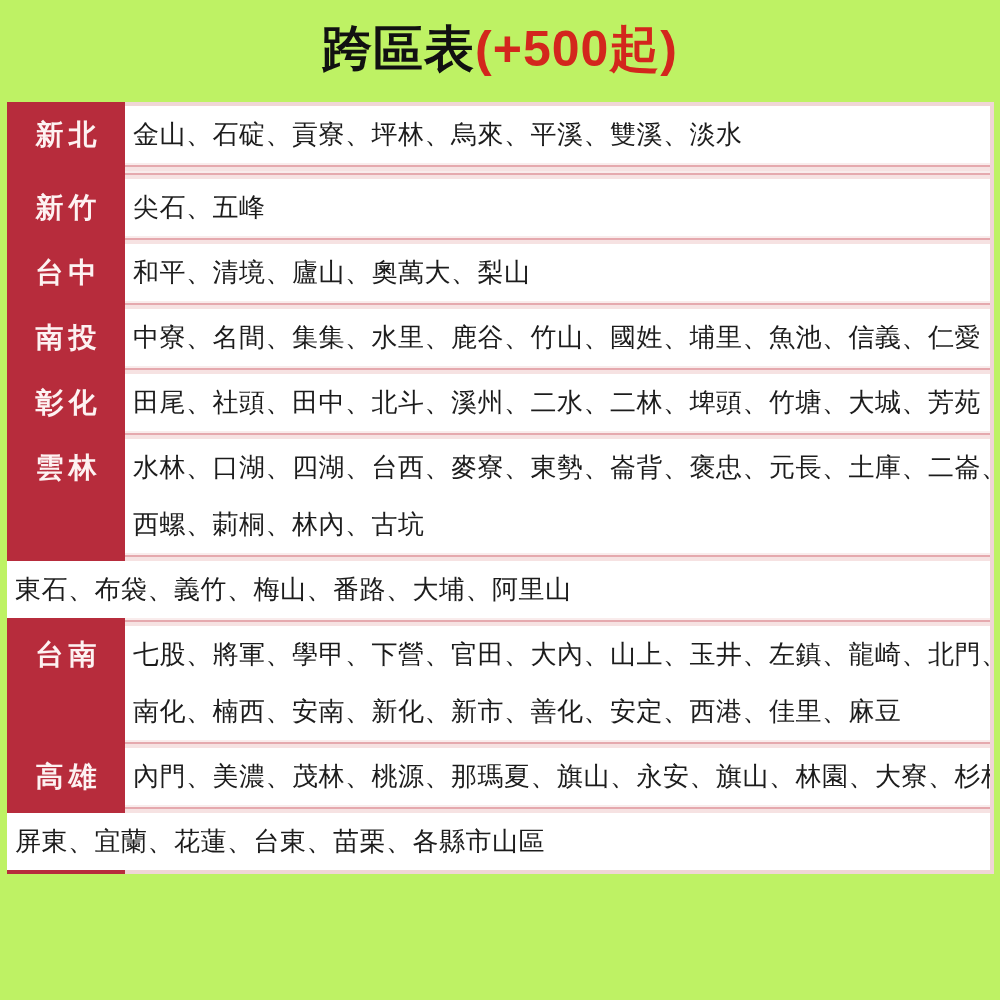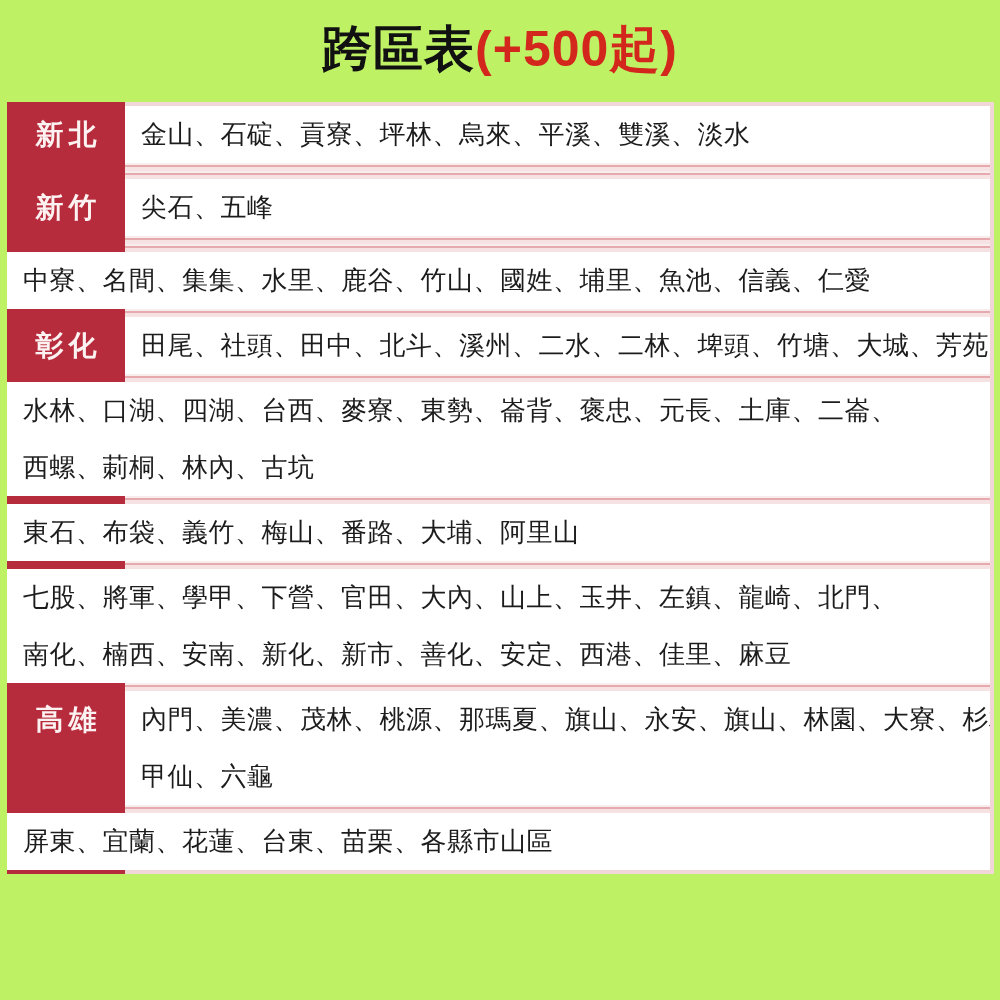--- a/index.html
+++ b/index.html
@@ -58,21 +58,21 @@
     font-size: 28px;
     line-height: 57px;
     letter-spacing: 5px;
     text-indent: 5px;
     white-space: nowrap;
   }
   .districts {
     flex: 1 1 auto;
     min-width: 0;
     background: #ffffff;
-    padding-left: 16px;
+    padding-left: 8px;
     color: #1c1c1c;
   }
   .district-line {
     font-size: 26px;
     line-height: 57px;
     letter-spacing: 0.5px;
     white-space: nowrap;
     overflow: hidden;
   }
   .separator {
@@ -108,66 +108,72 @@
   <div class="separator"></div>
   <div class="row">
     <div class="region">新竹</div>
     <div class="districts">
             <div class="district-line">尖石、五峰</div>
           </div>
   </div>
 
   <div class="separator"></div>
   <div class="row">
+    <div class="region">台中</div>
+    <div class="districts">
+            <div class="district-line">和平、清境、廬山、奧萬大、梨山</div>
+          </div>
   </div>
 
   <div class="separator"></div>
   <div class="row">
+    <div class="region">南投</div>
     <div class="districts">
             <div class="district-line">中寮、名間、集集、水里、鹿谷、竹山、國姓、埔里、魚池、信義、仁愛</div>
           </div>
   </div>
 
   <div class="separator"></div>
   <div class="row">
     <div class="region">彰化</div>
     <div class="districts">
             <div class="district-line">田尾、社頭、田中、北斗、溪州、二水、二林、埤頭、竹塘、大城、芳苑</div>
           </div>
   </div>
 
   <div class="separator"></div>
   <div class="row">
+    <div class="region">雲林</div>
     <div class="districts">
             <div class="district-line">水林、口湖、四湖、台西、麥寮、東勢、崙背、褒忠、元長、土庫、二崙、</div>
             <div class="district-line">西螺、莿桐、林內、古坑</div>
           </div>
   </div>
 
   <div class="separator"></div>
   <div class="row">
     <div class="districts">
             <div class="district-line">東石、布袋、義竹、梅山、番路、大埔、阿里山</div>
           </div>
   </div>
 
   <div class="separator"></div>
   <div class="row">
+    <div class="region">台南</div>
     <div class="districts">
             <div class="district-line">七股、將軍、學甲、下營、官田、大內、山上、玉井、左鎮、龍崎、北門、</div>
             <div class="district-line">南化、楠西、安南、新化、新市、善化、安定、西港、佳里、麻豆</div>
           </div>
   </div>
 
   <div class="separator"></div>
   <div class="row">
     <div class="region">高雄</div>
     <div class="districts">
             <div class="district-line">內門、美濃、茂林、桃源、那瑪夏、旗山、永安、旗山、林園、大寮、杉林、</div>
-            <div class="district-line">甲仙、六龜</div>
           </div>
   </div>
 
   <div class="separator"></div>
   <div class="row">
     <div class="districts">
             <div class="district-line">屏東、宜蘭、花蓮、台東、苗栗、各縣市山區</div>
           </div>
   </div>
 </div>

